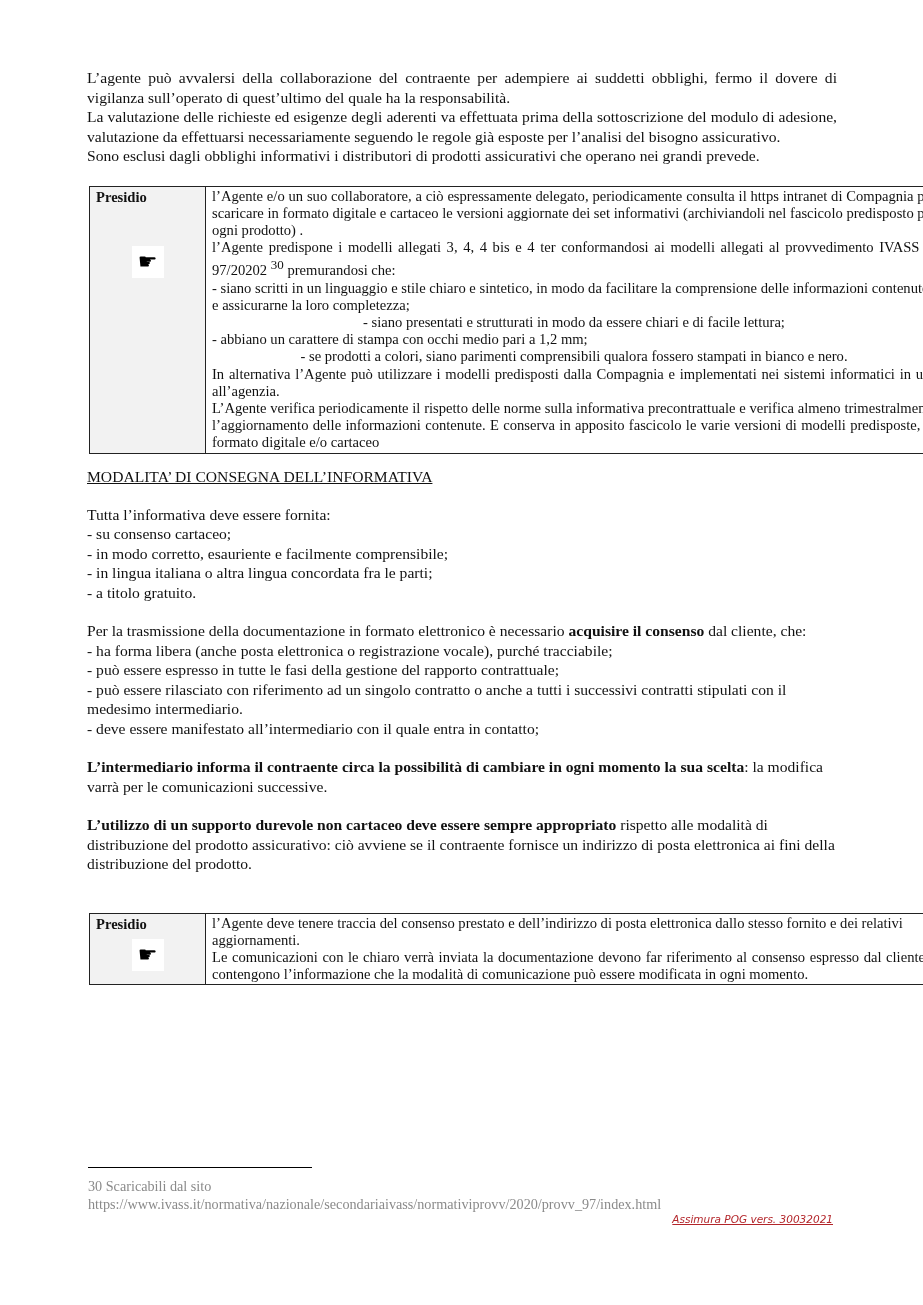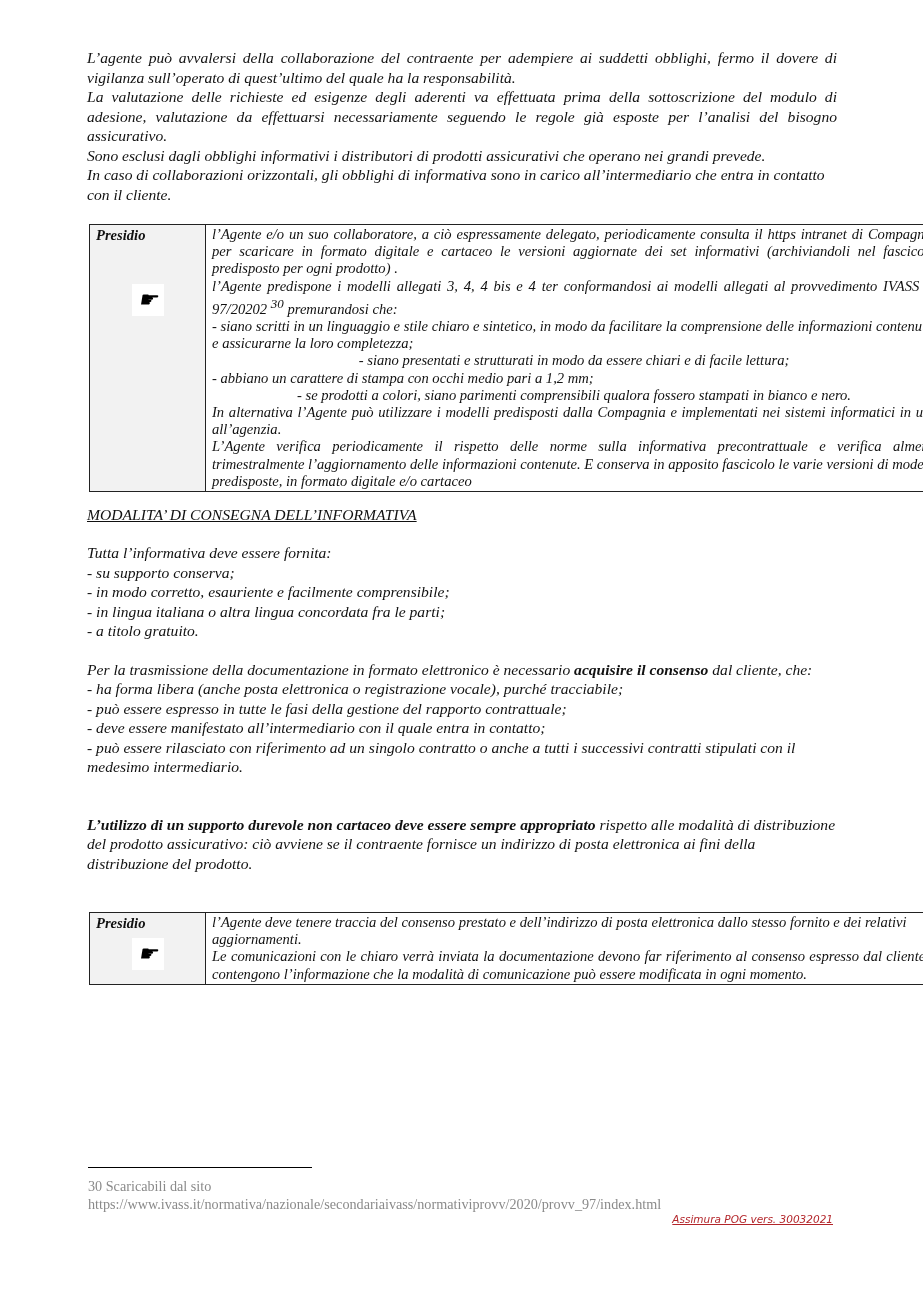--- a/index.html
+++ b/index.html
@@ -1,21 +1,21 @@
 <!DOCTYPE html>
 <html><head>
   <meta charset="utf-8">
   <style>
     html, body { margin: 0; padding: 0; background: #ffffff; }
     body {
       width: 923px; height: 1305px; position: relative; overflow: hidden;
       font-family: "Liberation Serif", "DejaVu Serif", serif;
       color: #111111;
     }
-    .page { position: absolute; left: 87px; top: 48px; width: 750px; font-style: italic; }
+    .page { position: absolute; left: 87px; top: 68px; width: 750px; }
     p { margin: 0; font-size: 15.6px; line-height: 19.5px; }
     .justify { text-align: justify; }
     .gap { height: 19px; }
     b, .bold { font-weight: bold; }
 
     table.presidio {
       border-collapse: collapse; width: 854px; margin-left: 2px;
       border: 1.5px solid #222;
     }
     table.presidio td {
@@ -59,21 +59,20 @@
   </style>
 </head>
 <body>
 
 <div class="page">
 
   <div>
     <p class="justify">L’agente può avvalersi della collaborazione del contraente per adempiere ai suddetti obblighi, fermo il dovere di vigilanza sull’operato di quest’ultimo del quale ha la responsabilità.</p>
     <p class="justify">La valutazione delle richieste ed esigenze degli aderenti va effettuata prima della sottoscrizione del modulo di adesione, valutazione da effettuarsi necessariamente seguendo le regole già esposte per l’analisi del bisogno assicurativo.</p>
     <p>Sono esclusi dagli obblighi informativi i distributori di prodotti assicurativi che operano nei grandi prevede.</p>
-    <p>In caso di collaborazioni orizzontali, gli obblighi di informativa sono in carico all’intermediario che entra in contatto con il cliente.</p>
   </div>
 
   <div style="height:20px"></div>
 
   <table class="presidio">
     <tbody>
         <tr>
       <td class="label-cell">
         <span class="label">Presidio</span>
         <span class="hand" style="margin-top:40px">☛</span>
@@ -95,37 +94,40 @@
   </tbody>
     </table>
 
   <div style="height:14px"></div>
 
   <h2 class="heading">MODALITA’ DI CONSEGNA DELL’INFORMATIVA</h2>
 
   <div class="gap"></div>
 
   <p>Tutta l’informativa deve essere fornita:</p>
-  <p>- su supporto conserva;</p>
+  <p>- su consenso cartaceo;</p>
   <p>- in modo corretto, esauriente e facilmente comprensibile;</p>
   <p>- in lingua italiana o altra lingua concordata fra le parti;</p>
   <p>- a titolo gratuito.</p>
 
   <div class="gap"></div>
 
   <p>
     <span>Per la trasmissione della documentazione in formato elettronico è necessario </span><b>acquisire il consenso</b><span> dal cliente, che:</span>
   </p>
   <p>- ha forma libera (anche posta elettronica o registrazione vocale), purché tracciabile;</p>
   <p>- può essere espresso in tutte le fasi della gestione del rapporto contrattuale;</p>
+  <p>- può essere rilasciato con riferimento ad un singolo contratto o anche a tutti i successivi contratti stipulati con il medesimo intermediario.</p>
   <p>- deve essere manifestato all’intermediario con il quale entra in contatto;</p>
-  <p>- può essere rilasciato con riferimento ad un singolo contratto o anche a tutti i successivi contratti stipulati con il medesimo intermediario.</p>
 
   <div class="gap"></div>
 
+  <p>
+    <b>L’intermediario informa il contraente circa la possibilità di cambiare in ogni momento la sua scelta</b><span>: la modifica varrà per le comunicazioni successive.</span>
+  </p>
 
   <div class="gap"></div>
 
   <p>
     <b>L’utilizzo di un supporto durevole non cartaceo deve essere sempre appropriato</b><span> rispetto alle modalità di distribuzione del prodotto assicurativo: ciò avviene se il contraente fornisce un indirizzo di posta elettronica ai fini della distribuzione del prodotto.</span>
   </p>
 
   <div style="height:39px"></div>
 
   <table class="presidio">

